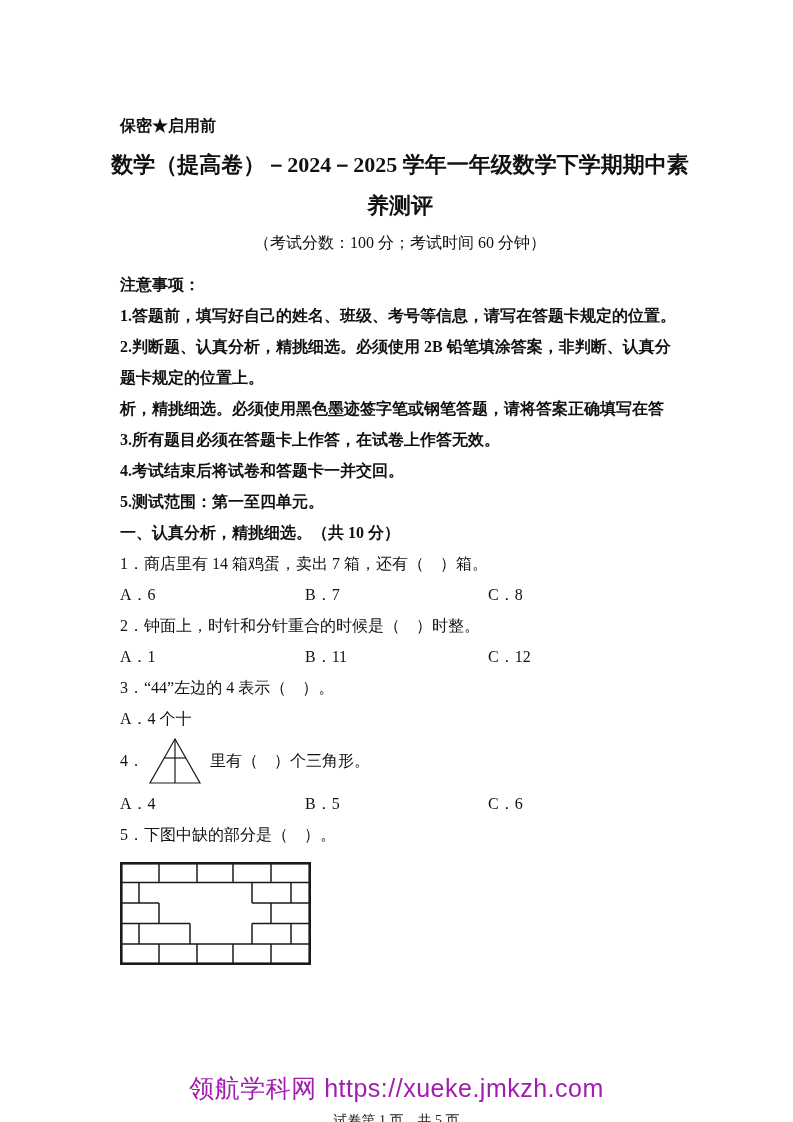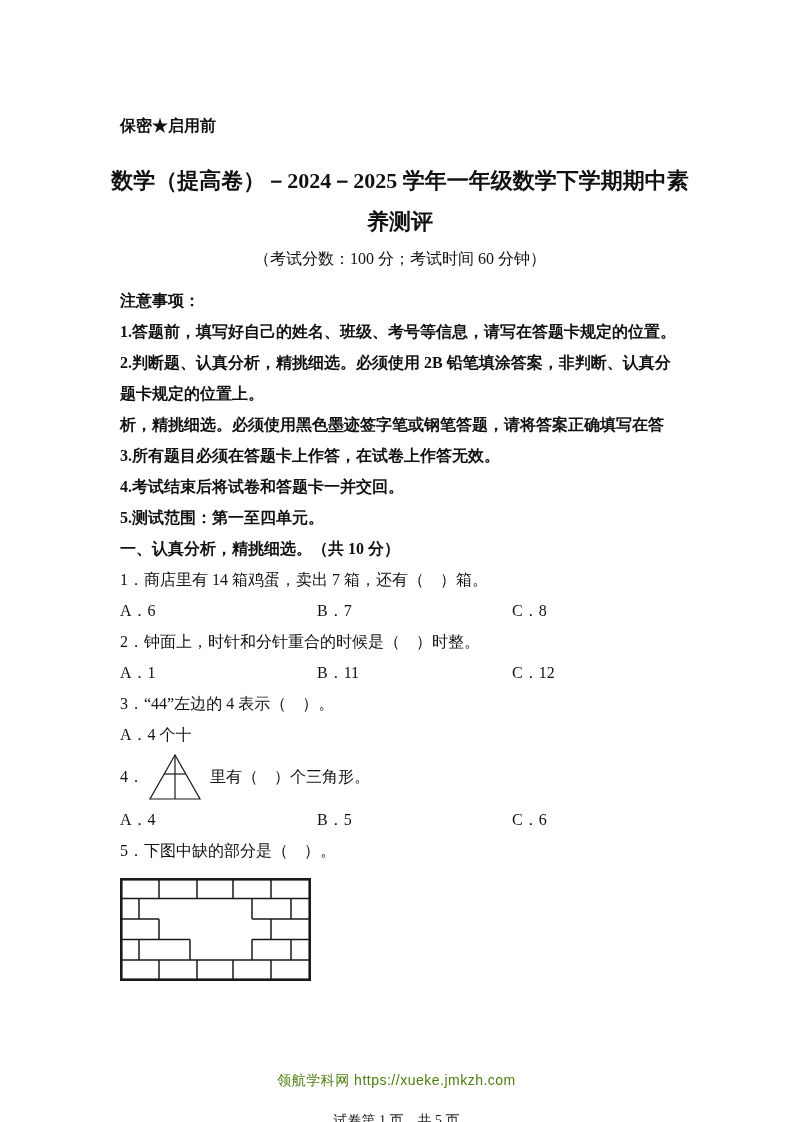--- a/index.html
+++ b/index.html
@@ -13,36 +13,36 @@
   }
   .content {
     position: absolute;
     left: 120px; top: 116px;
     width: 560px;
     font-size: 16px;
   }
   .b { font-weight: bold; }
   .line { line-height: 31px; white-space: nowrap; }
   .conf { font-size: 16px; font-weight: bold; line-height: 20px; }
-  .title-wrap { margin: 24px -40px 0 -40px; text-align: center; }
+  .title-wrap { margin: 8px -40px 0 -40px; text-align: center; }
   .title-line { font-size: 22px; font-weight: bold; line-height: 41px; white-space: nowrap; }
   .subtitle { font-weight: normal; line-height: 22px; margin-top: 6px; text-align: center; white-space: nowrap; }
   .notice-heading { line-height: 31px; margin-top: 15px; font-weight: bold; white-space: nowrap; }
-  .opts { display: flex; line-height: 31px; white-space: nowrap; gap: 12px; }
+  .opts { display: flex; line-height: 31px; white-space: nowrap; }
   .opt-a { width: 185px; }
   .opt-b { width: 183px; }
   .opt-c { flex: 1; }
   .q4row { display: flex; align-items: center; height: 54px; white-space: nowrap; }
   .q4row svg { margin: 0 6px 0 2px; flex: 0 0 auto; }
   .wall { margin-top: 12px; display: block; }
   .watermark {
     position: absolute; top: 1072px; left: 0; width: 100%;
     text-align: center;
     font-family: "Liberation Sans", "DejaVu Sans", sans-serif;
-    font-size: 14px; color: #4d7c0f; letter-spacing: 0.5px;
+    font-size: 25px; color: #a21caf; letter-spacing: 0.5px;
     z-index: 1;
   }
   .pagefooter {
     position: absolute; top: 1081px; left: 0; width: 100%;
     text-align: center;
     font-size: 14px; color: #1c1c1c;
     z-index: 2;
     margin-top: 31px;
   }
 </style>

